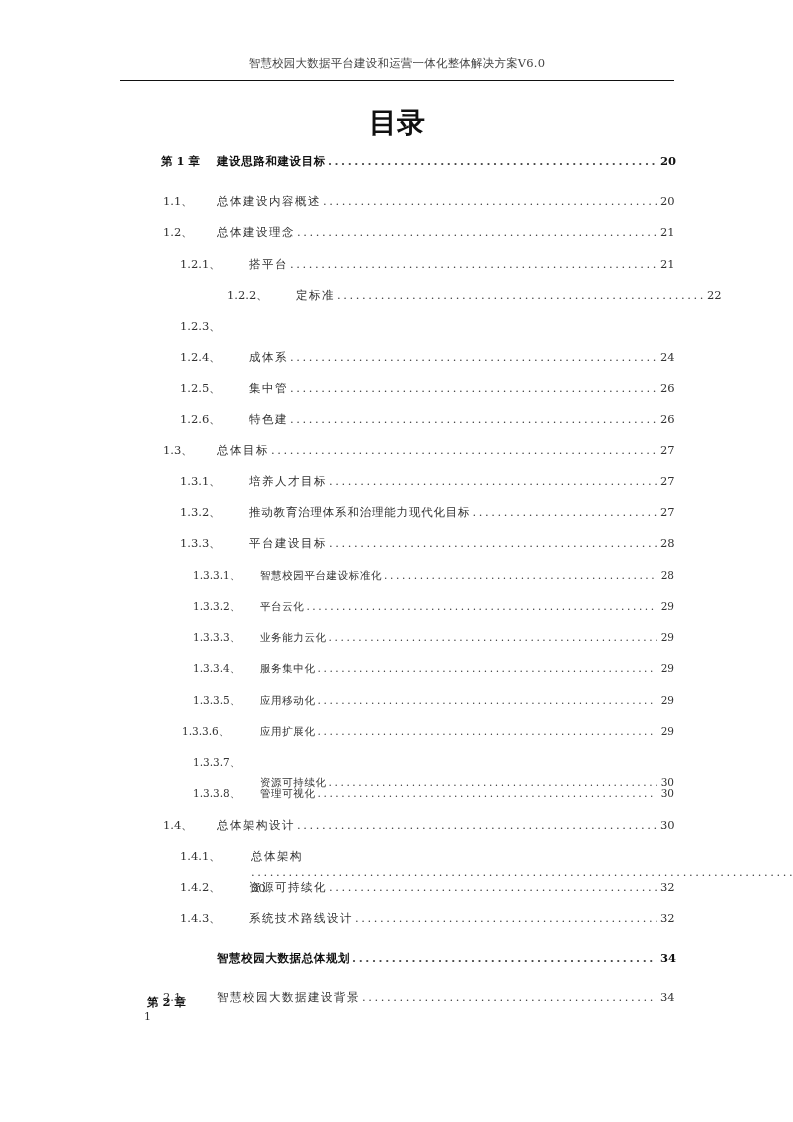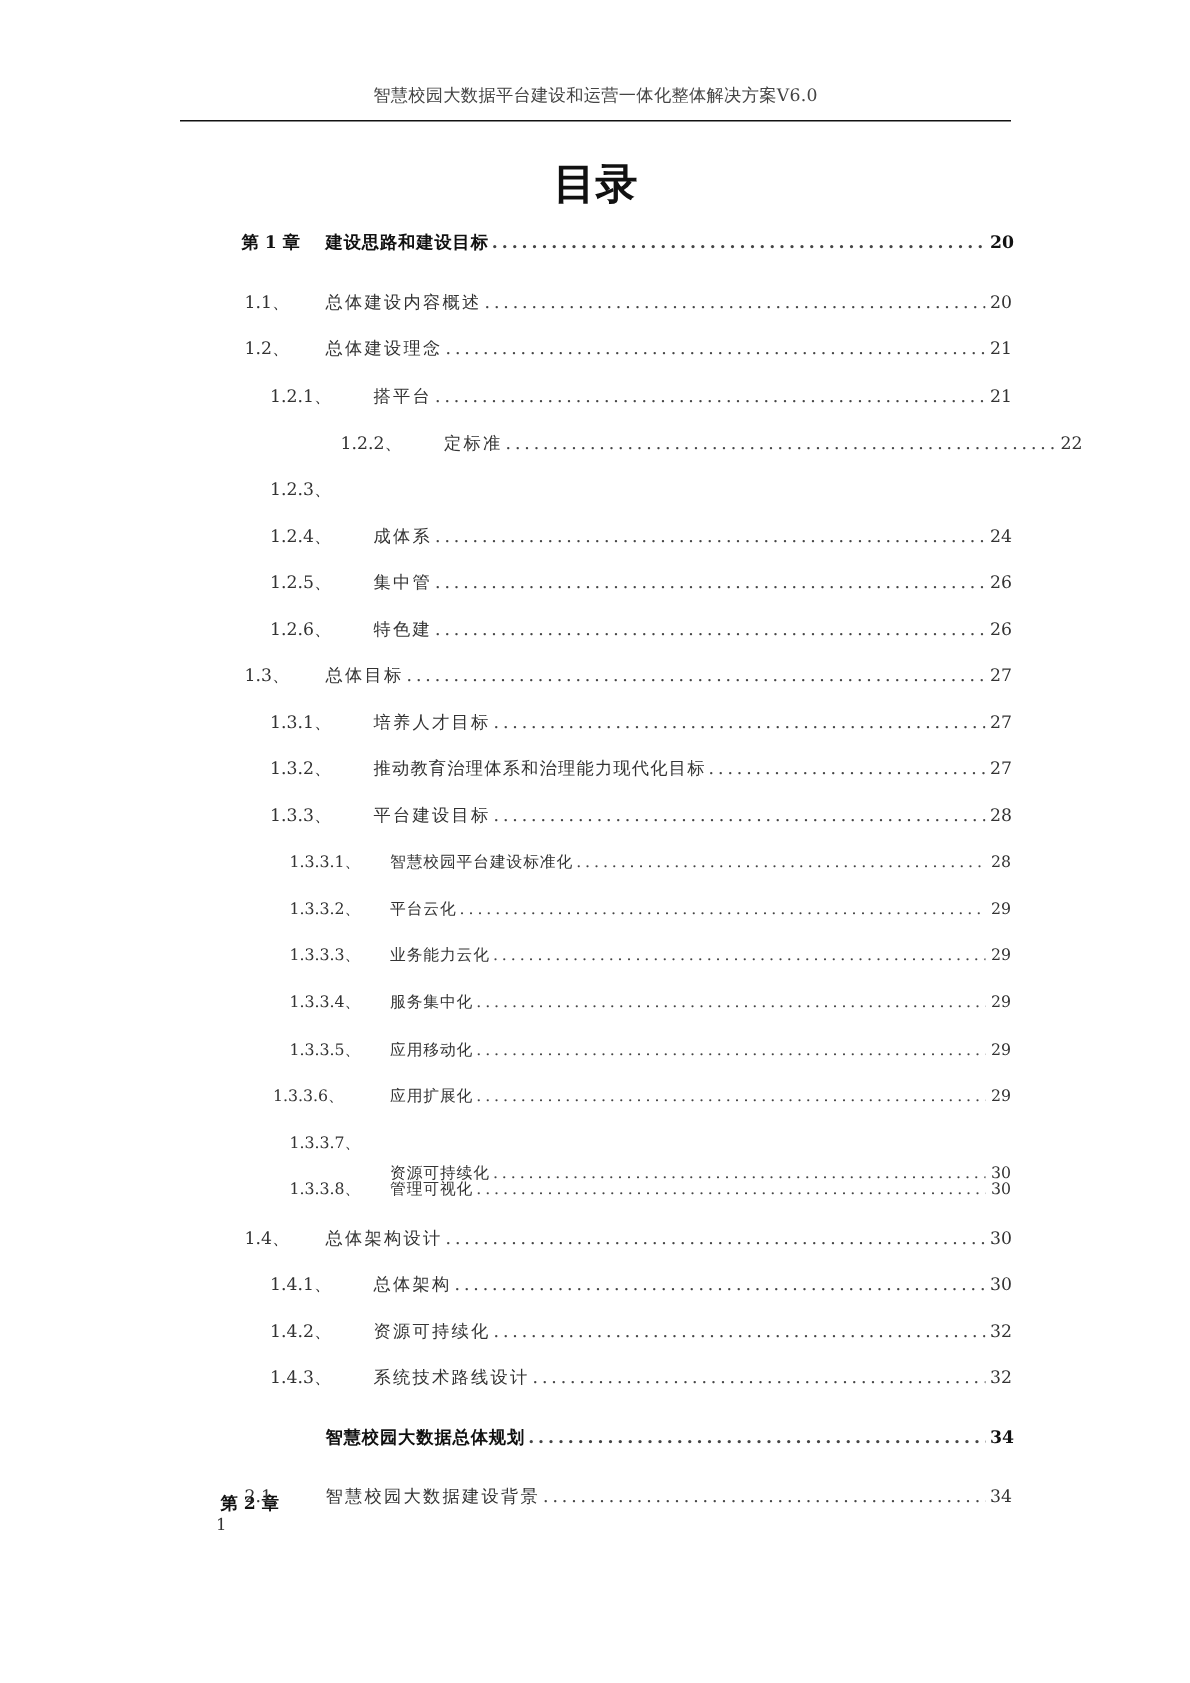--- a/index.html
+++ b/index.html
@@ -305,21 +305,21 @@
     <span class="num" style="left:163px;">1.4、</span>
     <span class="title-wrap" style="left:217px;width:457px;">
       <span class="title">总体架构设计</span>
       <span class="leader"></span>
       <span class="page">30</span>
     </span>
   </div>
 
   <div class="toc-row lvl3" style="top:848px;left:0;width:793px;">
     <span class="num" style="left:180px;">1.4.1、</span>
-    <span class="title-wrap" style="left:249px;width:425px;">
+    <span class="title-wrap" style="left:249px;width:425px;flex-direction:column;">
       <span class="title">总体架构</span>
       <span class="leader"></span>
       <span class="page">30</span>
     </span>
   </div>
 
   <div class="toc-row lvl3" style="top:879px;left:0;width:793px;">
     <span class="num" style="left:180px;">1.4.2、</span>
     <span class="title-wrap" style="left:249px;width:425px;">
       <span class="title">资源可持续化</span>

